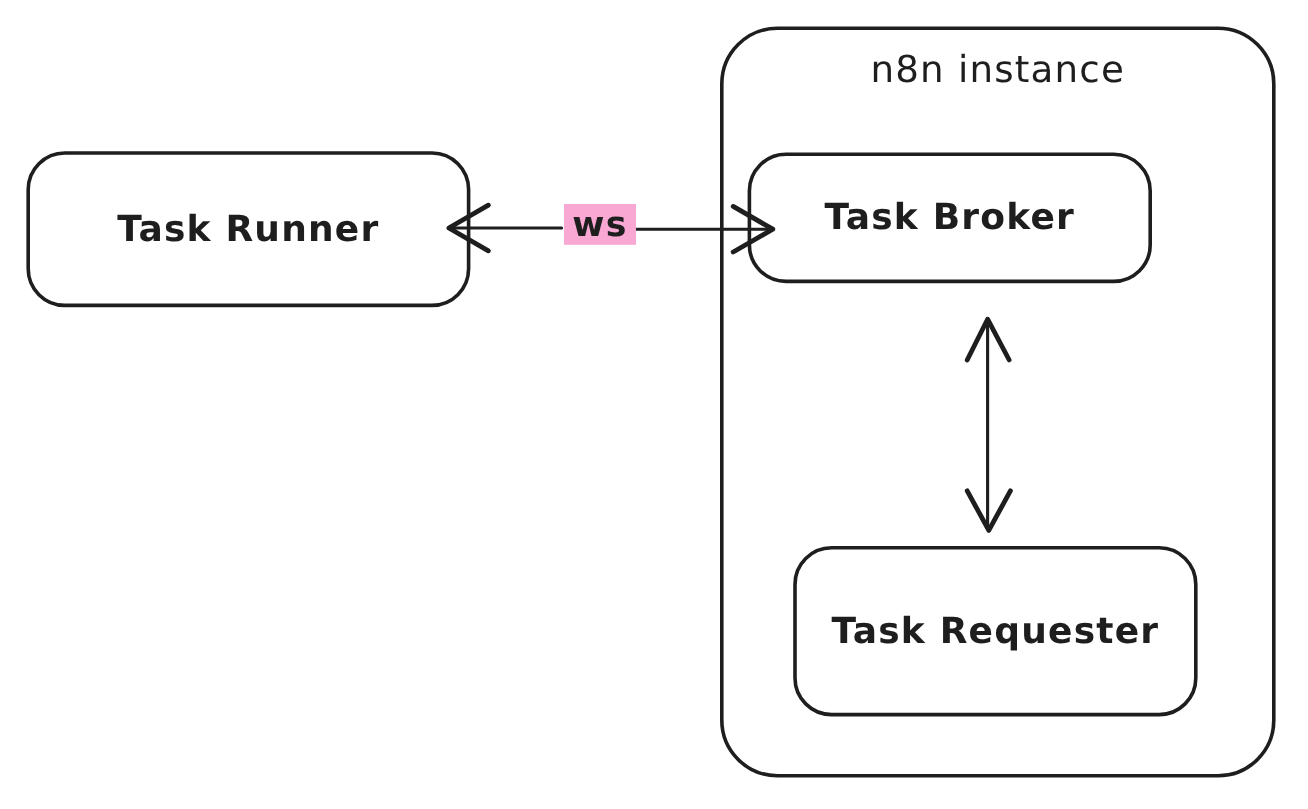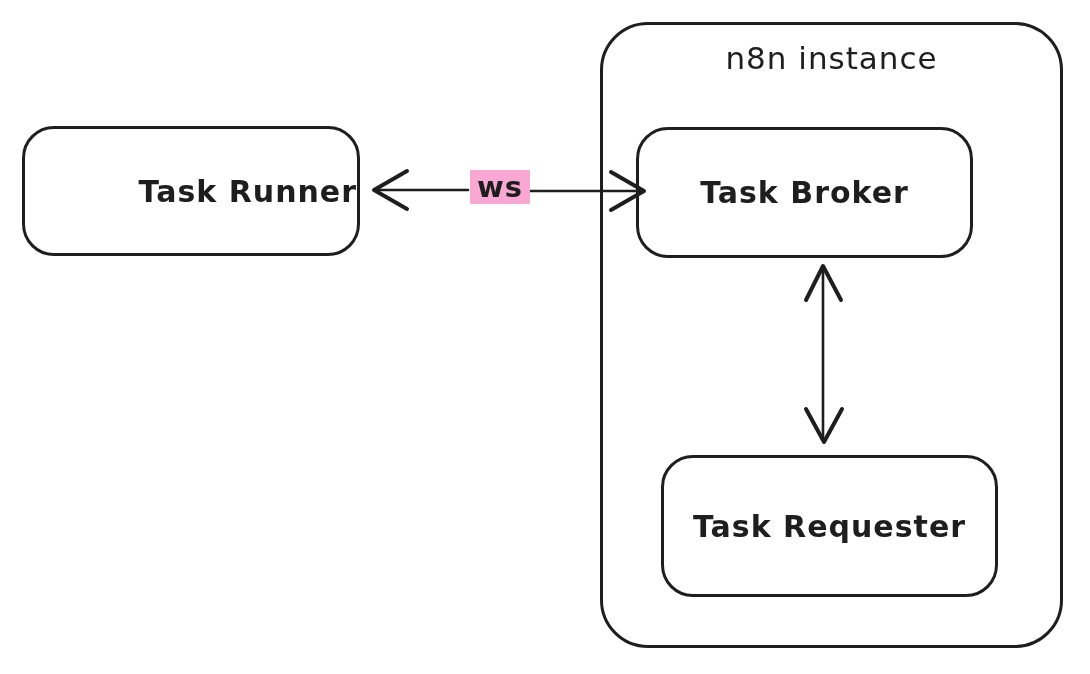--- a/index.html
+++ b/index.html
@@ -46,22 +46,22 @@
   .group-title {
     position: absolute;
     left: 600px;
     top: 40px;
     width: 463px;
     text-align: center;
     font-size: 31px;
     font-weight: 400;
     letter-spacing: 1px;
   }
-  #task-runner   { left: 22px;  top: 126px; width: 338px; height: 130px; justify-content: flex-end; }
-  #task-broker   { left: 636px; top: 127px; width: 337px; height: 131px; }
+  #task-runner   { left: 22px;  top: 126px; width: 370px; height: 130px; }
+  #task-broker   { left: 623px; top: 127px; width: 337px; height: 109px; }
   #task-requester{ left: 661px; top: 455px; width: 337px; height: 142px; }
 
   .edges-layer {
     position: absolute;
     left: 0; top: 0;
     width: 1090px;
     height: 674px;
     pointer-events: none;
   }
   .edge-label {

